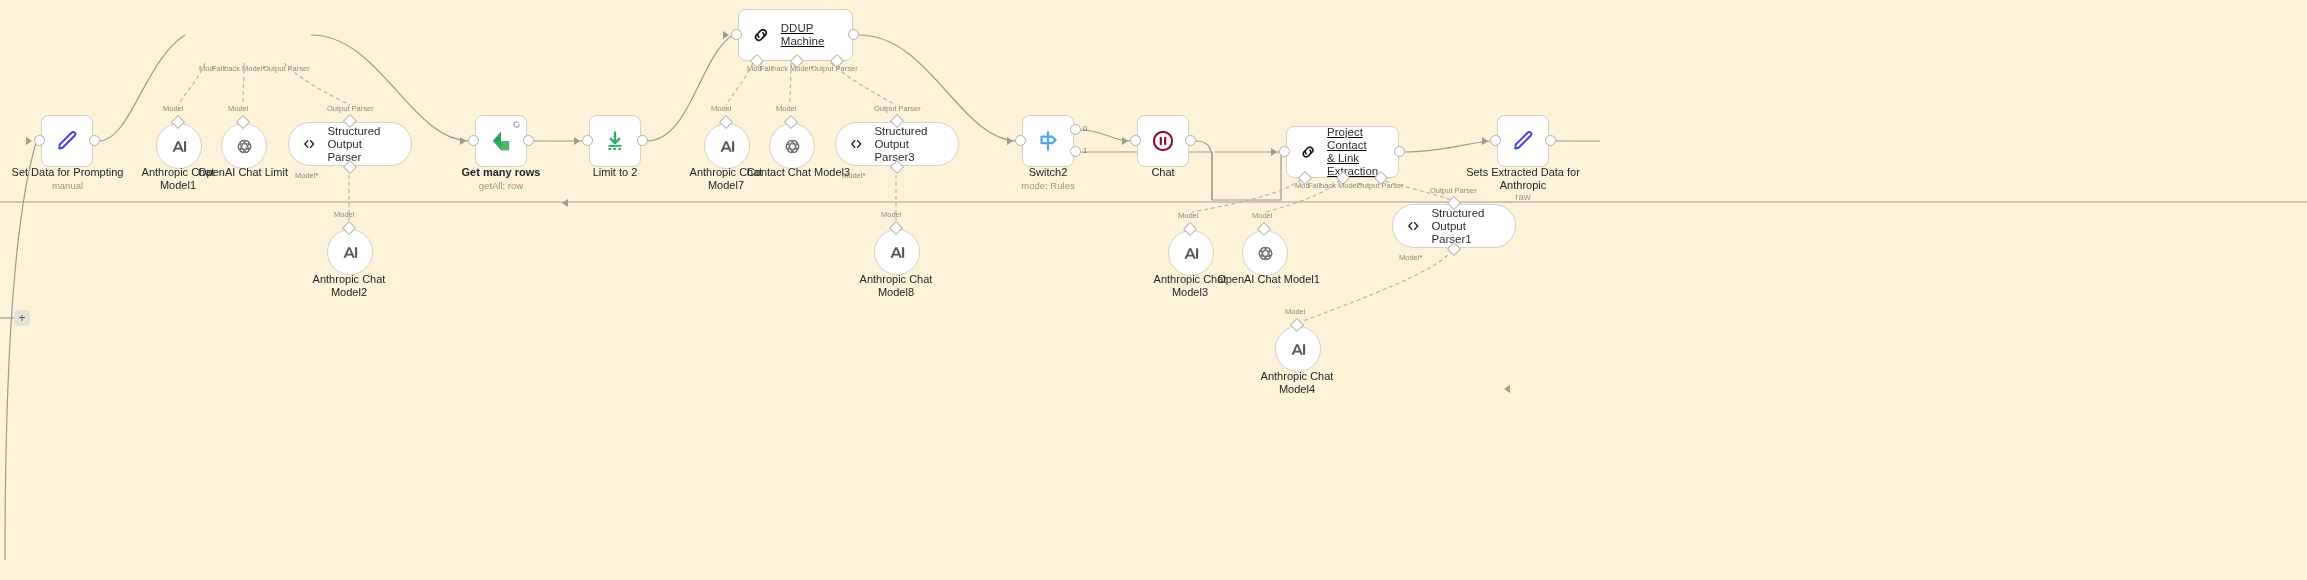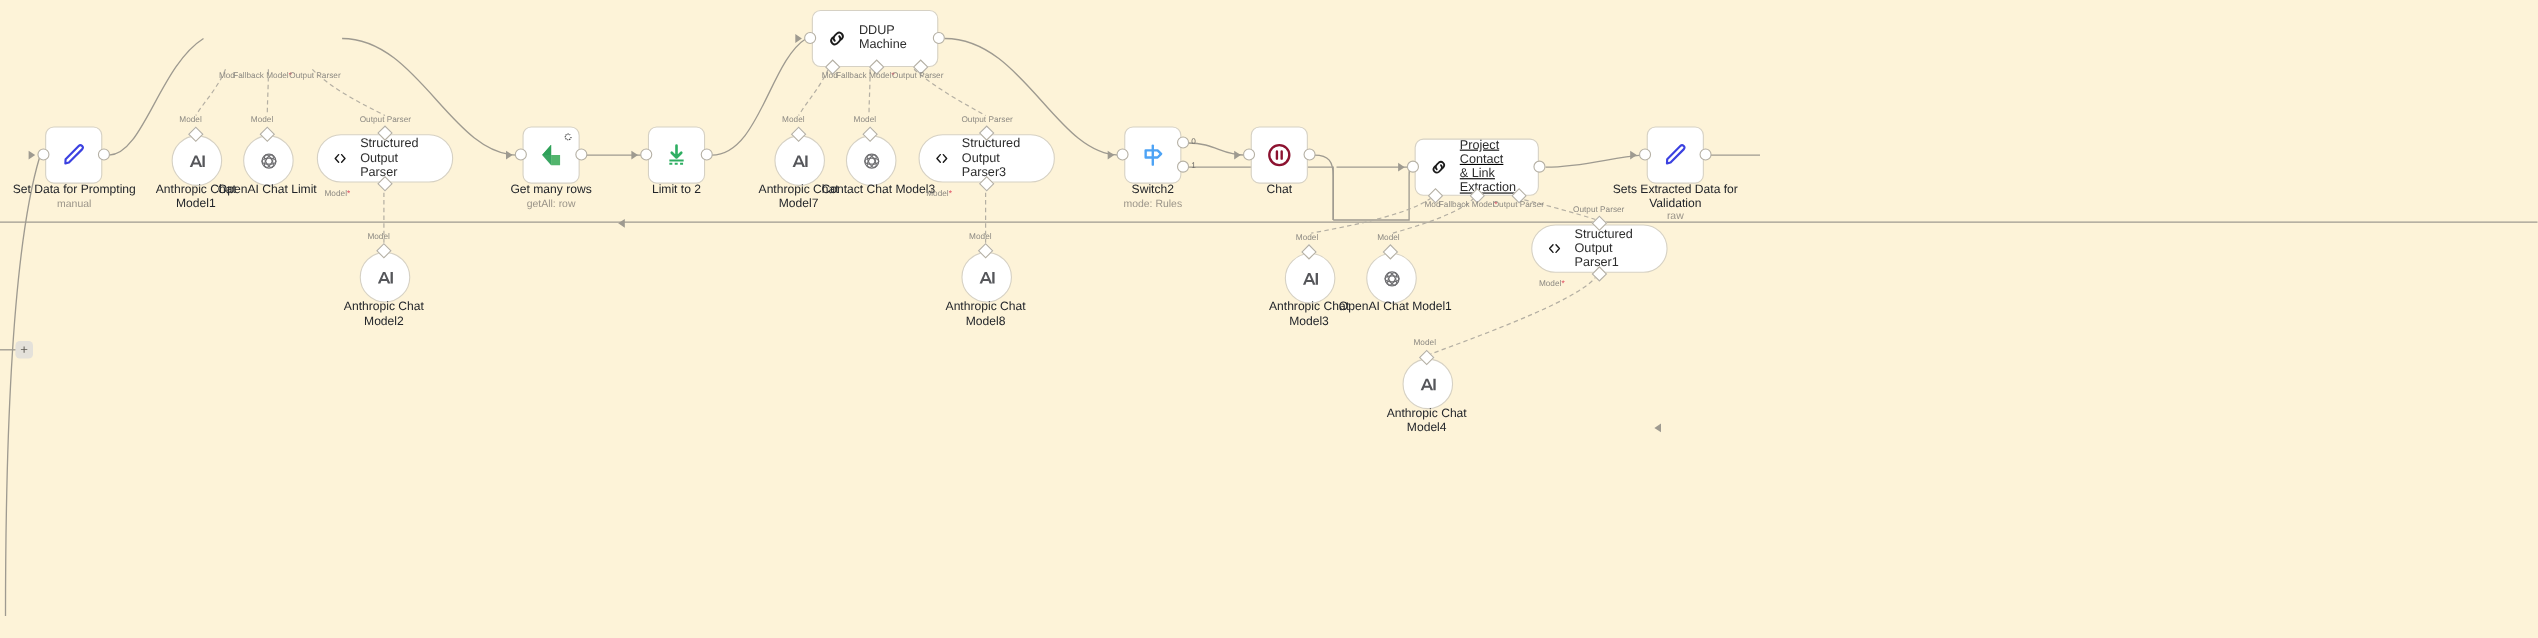--- a/index.html
+++ b/index.html
@@ -207,38 +207,38 @@
         <path d="M12 4 L12 20 L5 12 Z" fill="#2ea05a" opacity="0.95"></path>
       </svg>
       <svg style="position:absolute;right:5px;top:4px;" width="9" height="9" viewBox="0 0 24 24">
         <path d="M19 12 a7 7 0 1 1-2.1-5" fill="none" stroke="#2b2b2b" stroke-width="2.6" stroke-dasharray="3 2"></path>
       </svg>
     </div>
     <div class="port" style="left:-7px;top:20px;"></div>
     <div class="port" style="left:48px;top:20px;"></div>
     <div class="arrow" style="left:-15px;top:22px;"></div>
   </div>
-  <div class="nlabel" style="left:438px;top:166px;width:126px;">Get many rows</div>
+  <div class="nlabel" style="left:438px;top:166px;width:126px;font-weight:bold;">Get many rows</div>
   <div class="nsub" style="left:438px;top:180px;width:126px;">getAll: row</div>
 
   <div class="node" style="left:589px;top:115px;">
     <div class="box sq">
       <svg class="ico" width="26" height="26" viewBox="0 0 24 24">
         <path d="M12 4 L12 13 M8 10 L12 14 L16 10" fill="none" stroke="#2eae62" stroke-width="2.2" stroke-linecap="round" stroke-linejoin="round"></path>
         <path d="M6 16.5 L18 16.5" stroke="#2eae62" stroke-width="1.8"></path>
         <path d="M6 19.3 L18 19.3" stroke="#2eae62" stroke-width="1.8" stroke-dasharray="2.5 2"></path>
       </svg>
     </div>
     <div class="port" style="left:-7px;top:20px;"></div>
     <div class="port" style="left:48px;top:20px;"></div>
     <div class="arrow" style="left:-15px;top:22px;"></div>
   </div>
   <div class="nlabel" style="left:560px;top:166px;width:110px;">Limit to 2</div>
 
-  <div class="node" style="left:738px;top:9px;">
+  <div class="node" style="left:738px;top:9px;text-decoration:underline;">
     <div class="box wide" style="width:115px;">
       <svg class="ico" width="22" height="22" viewBox="0 0 24 24">
         <path d="M9.5 14.5 a4 4 0 0 1 0-5.6 l2.5-2.5 a4 4 0 0 1 5.6 5.6 l-1.3 1.3" fill="none" stroke="#1b1b1b" stroke-width="2.1" stroke-linecap="round"></path>
         <path d="M14.5 9.5 a4 4 0 0 1 0 5.6 l-2.5 2.5 a4 4 0 0 1-5.6-5.6 l1.3-1.3" fill="none" stroke="#1b1b1b" stroke-width="2.1" stroke-linecap="round"></path>
       </svg>
       <div class="ttl">DDUP Machine</div>
     </div>
     <div class="port" style="left:-7px;top:20px;"></div>
     <div class="port" style="left:110px;top:20px;"></div>
     <div class="arrow" style="left:-15px;top:22px;"></div>
@@ -416,21 +416,21 @@
     <div class="box sq">
       <svg class="ico" width="26" height="26" viewBox="0 0 24 24">
         <path d="M5 19 L8 18.2 L19 7.2 C20 6.2 20 5 19 4.2 C18 3.4 17 3.6 16.2 4.4 L5.2 15.4 Z" fill="none" stroke="#3b41e0" stroke-width="1.8" stroke-linejoin="round"></path>
       </svg>
     </div>
     <div class="port" style="left:-7px;top:20px;"></div>
     <div class="port" style="left:48px;top:20px;"></div>
     <div class="arrow" style="left:-15px;top:22px;"></div>
   </div>
   <div class="nlabel" style="left:1455px;top:166px;width:136px;">Sets Extracted Data for
-Validation</div>
+Anthropic</div>
   <div class="nsub" style="left:1455px;top:191px;width:136px;">raw</div>
 
   <div class="plusbtn" style="left:14px;top:310px;">+</div>
 
   <div class="arrow" style="left:562px;top:199px;transform:rotate(180deg);"></div>
   <div class="arrow" style="left:1504px;top:385px;transform:rotate(180deg);"></div>
 
 </div>
 
 </body></html>

